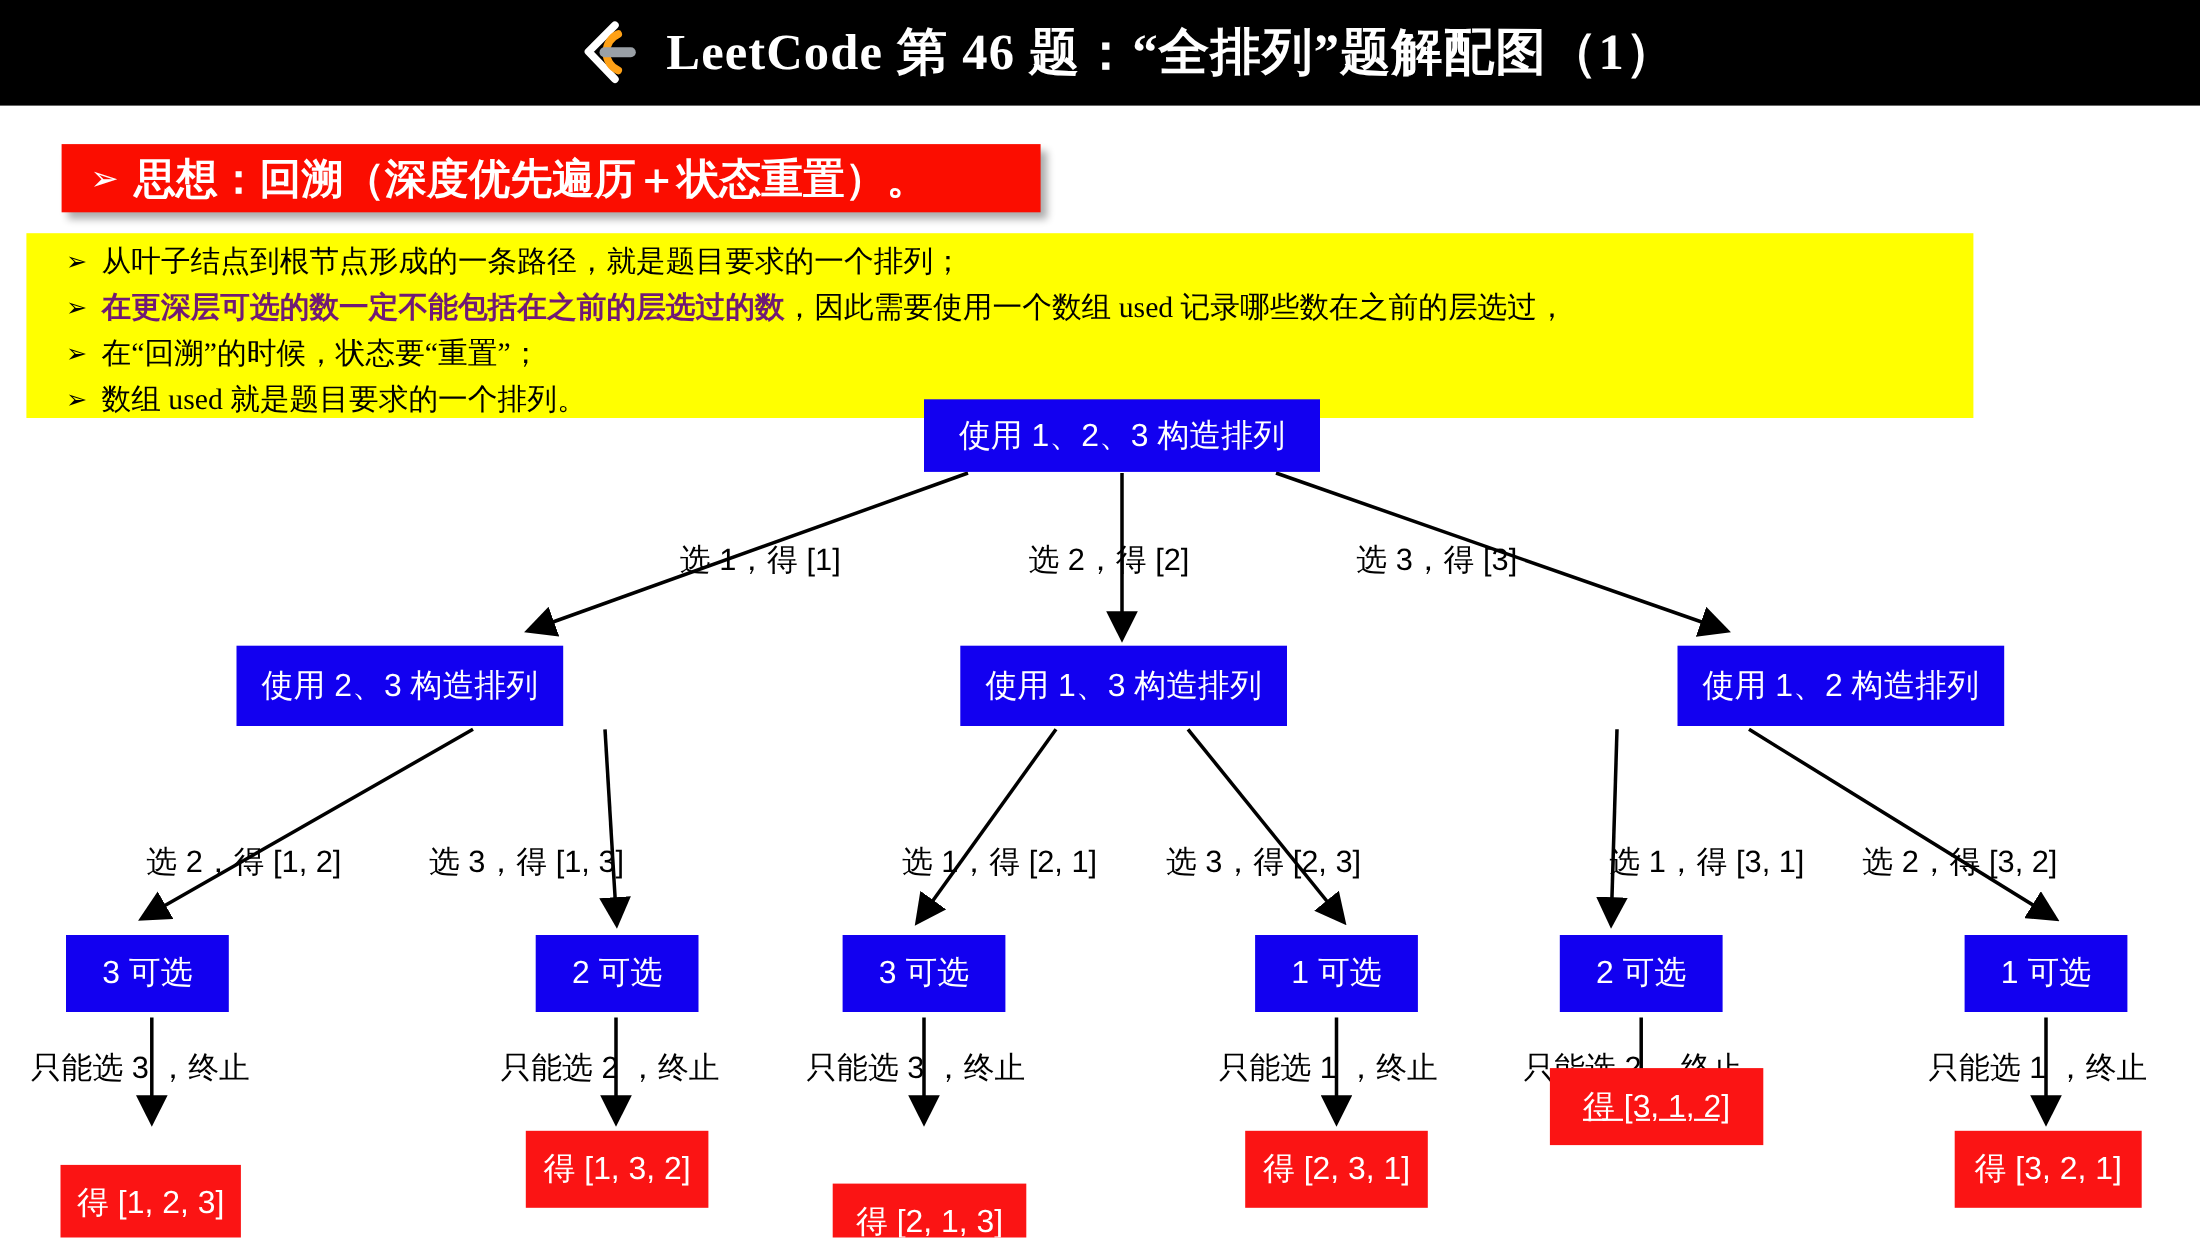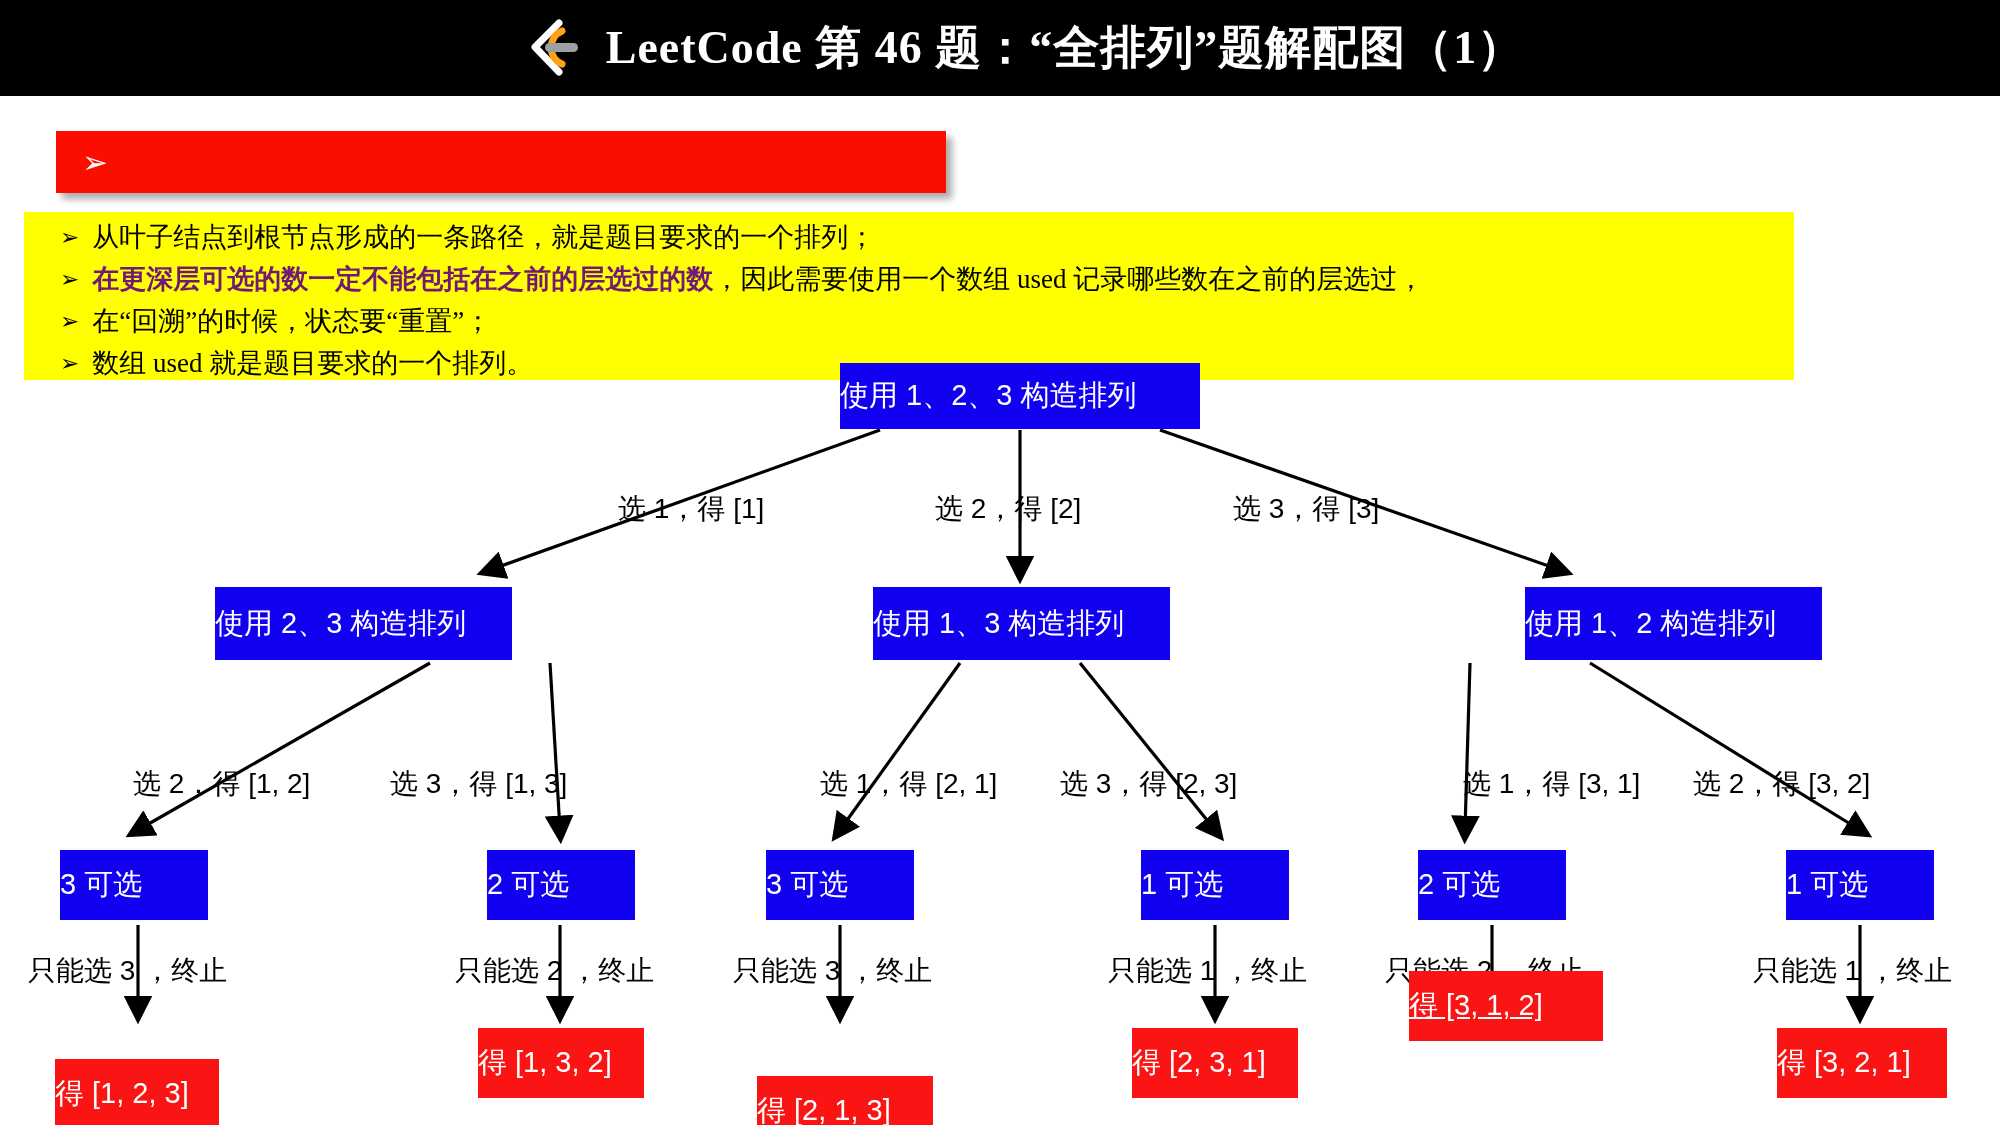--- a/index.html
+++ b/index.html
@@ -56,21 +56,21 @@
     font-size:27px;white-space:nowrap;color:#000000;
   }
   .yline .bullet{font-size:23px;margin-right:13px;}
   .yline.l1{margin-top:4px;}
   .red-part{color:#701a75;font-weight:700;}
   
   #tree{position:absolute;left:0;top:0;width:2000px;height:1125px;}
   #edges{position:absolute;left:0;top:0;width:2000px;height:1125px;}
   .node{
     position:absolute;
-    display:flex;align-items:center;justify-content:flex-start;
+    display:flex;align-items:center;justify-content:center;
     color:#ffffff;
     font-family:"Liberation Sans","DejaVu Sans",sans-serif;
     font-size:29px;white-space:nowrap;
     box-sizing:border-box;
   }
   .node.blue{background:#1200f0;}
   .node.red{background:#fb1414;}
   .elabel{
     position:absolute;
     color:#000000;
@@ -87,20 +87,21 @@
       <path d="M41 6 L17 30 L41 55" fill="none" stroke="#ffffff" stroke-width="7" stroke-linecap="round" stroke-linejoin="round"></path>
       <path d="M44 14 A18 18 0 0 0 44 47" fill="none" stroke="#ffa116" stroke-width="7" stroke-linecap="round"></path>
       <rect x="27" y="26" width="33" height="9" rx="4.5" fill="#9aa0a6"></rect>
     </svg>
   </div>
   <div id="title">LeetCode 第 46 题：“全排列”题解配图（1）</div>
 </div>
 
 <div id="banner">
   <span class="bullet">➢</span>
+  <span class="btext">思想：回溯（深度优先遍历＋状态重置）。</span>
 </div>
 
 <div id="yellow">
   <div class="yline l1">
     <span class="bullet">➢</span>
     <span>从叶子结点到根节点形成的一条路径，就是题目要求的一个排列；</span>
   </div>
   <div class="yline">
     <span class="bullet">➢</span>
     <span class="red-part">在更深层可选的数一定不能包括在之前的层选过的数</span>

